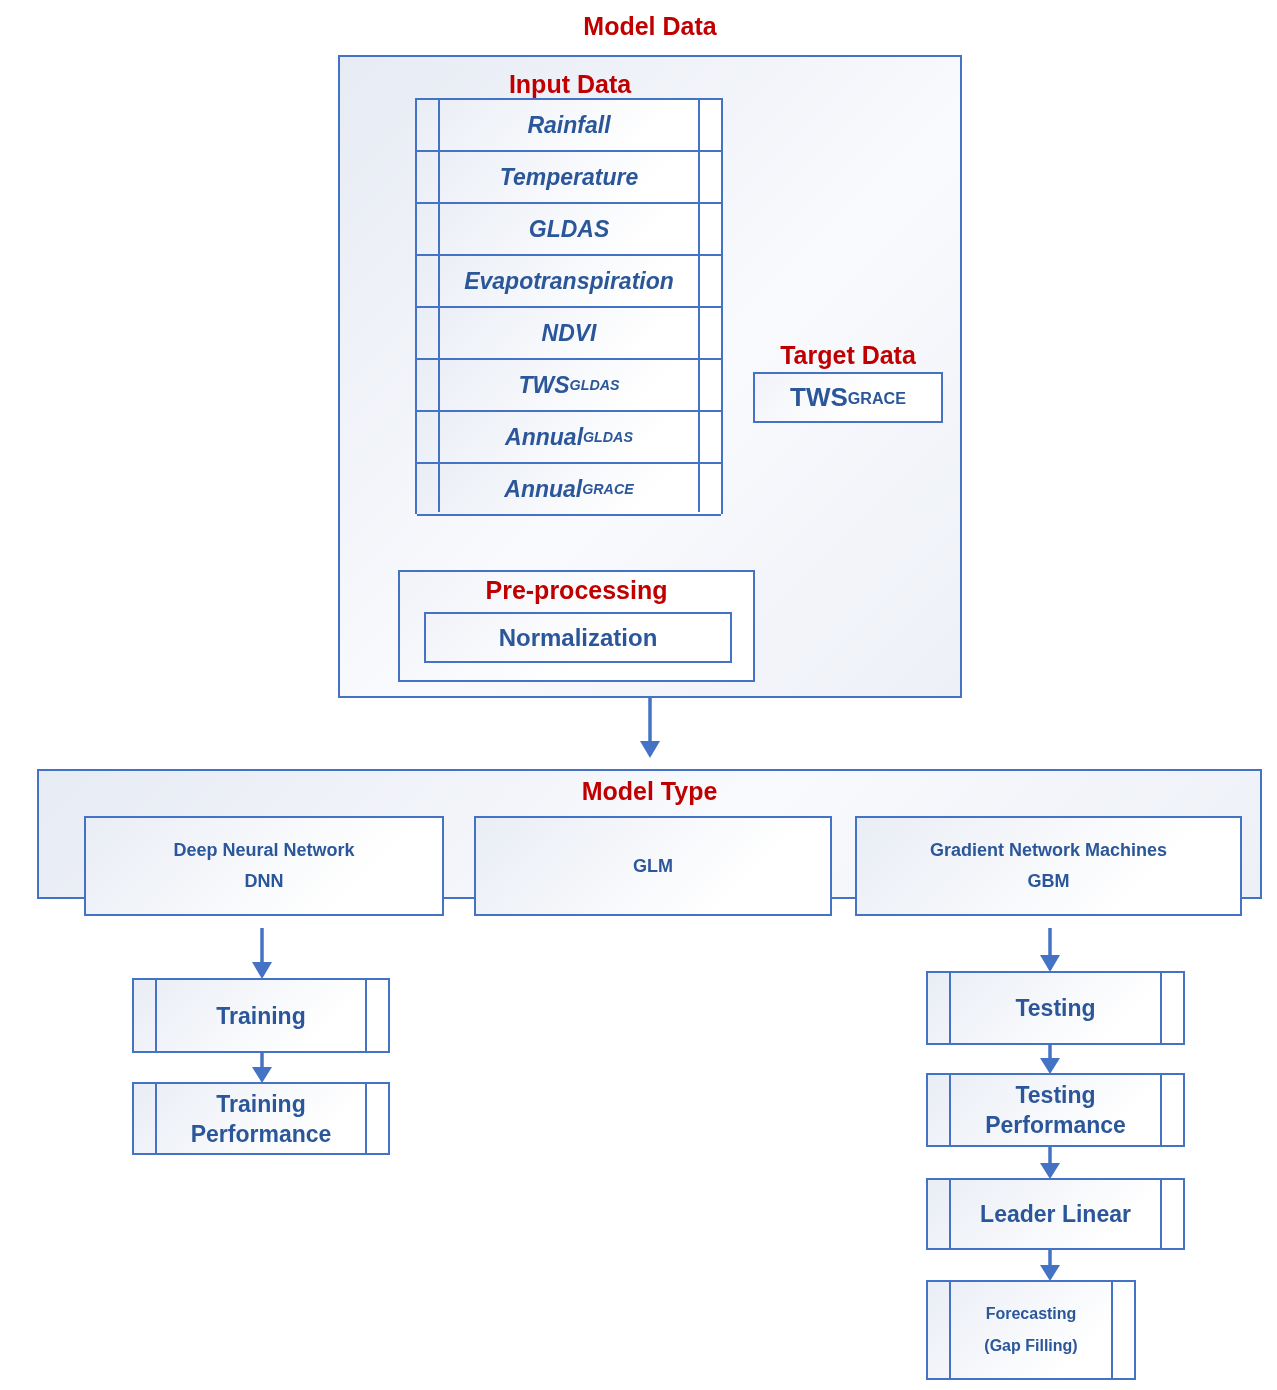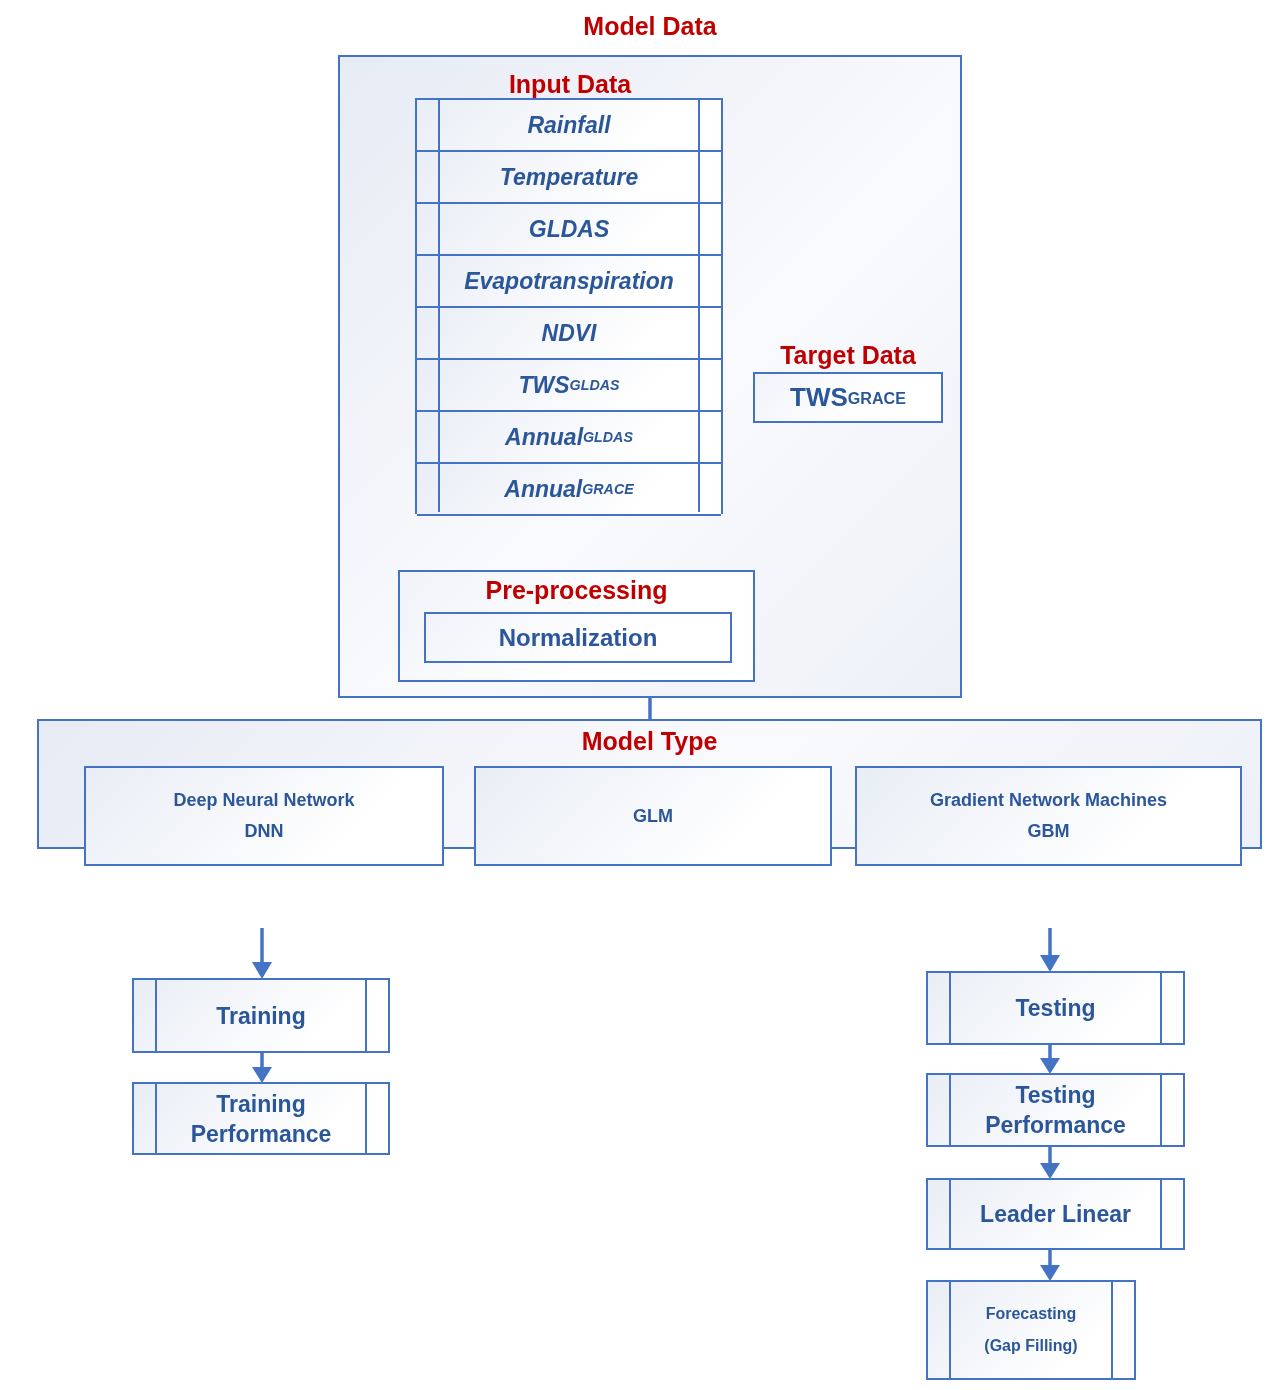--- a/index.html
+++ b/index.html
@@ -127,21 +127,21 @@
   <div class="plainbox" style="left:753px;top:372px;width:190px;height:51px;font-size:26px;flex-direction:row;">
     <span>TWS</span>
       <sub>GRACE</sub>
   </div>
 
   <div class="box outer" style="left:398px;top:570px;width:357px;height:112px;background:var(--fill-white);">
     <div class="title" style="left:0;right:0;top:4px;width:100%;">Pre-processing</div>
     <div class="plainbox" style="left:24px;top:40px;width:308px;height:51px;font-size:24px;">Normalization</div>
   </div>
 
-  <div class="box outer" style="left:37px;top:719px;width:1225px;height:130px;">
+  <div class="box outer" style="left:37px;top:769px;width:1225px;height:130px;">
     <div class="title" style="left:0;right:0;top:6px;width:100%;">Model Type</div>
     <div class="plainbox mt" style="left:45px;top:45px;width:360px;height:100px;">
       <div>Deep Neural Network</div>
       <div>DNN</div>
     </div>
     <div class="plainbox mt" style="left:435px;top:45px;width:358px;height:100px;">
       <div>GLM</div>
     </div>
     <div class="plainbox mt" style="left:816px;top:45px;width:387px;height:100px;">
       <div>Gradient Network Machines</div>

